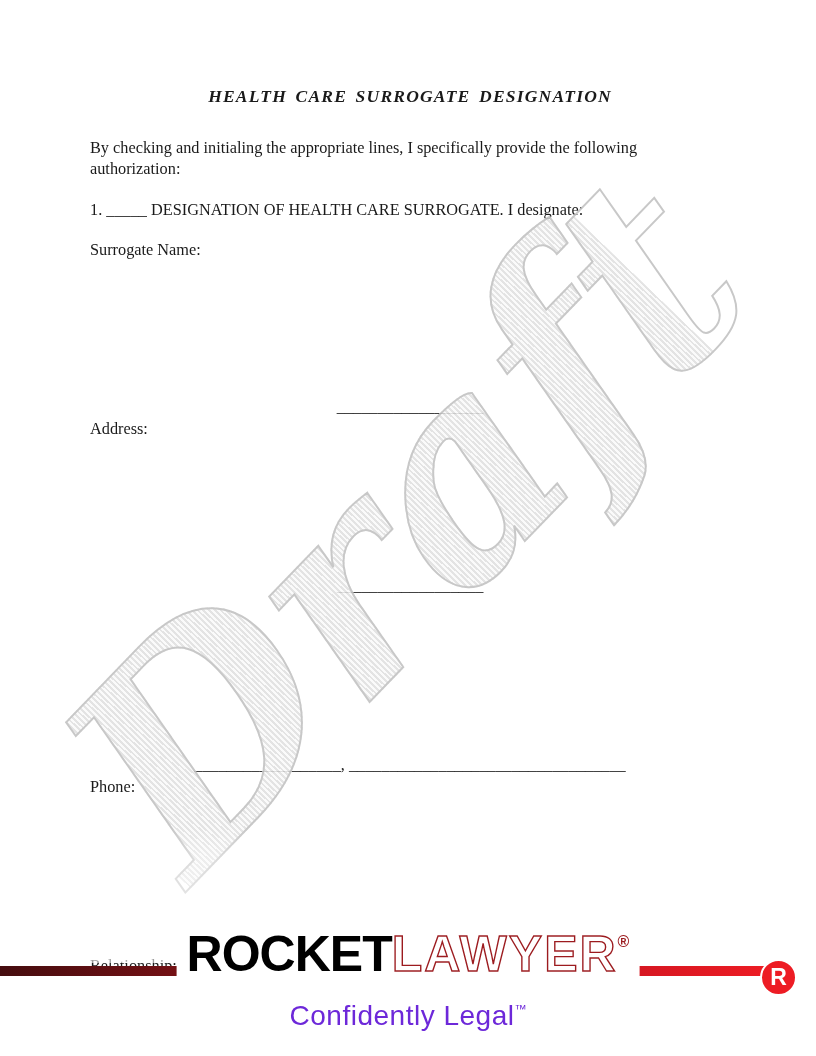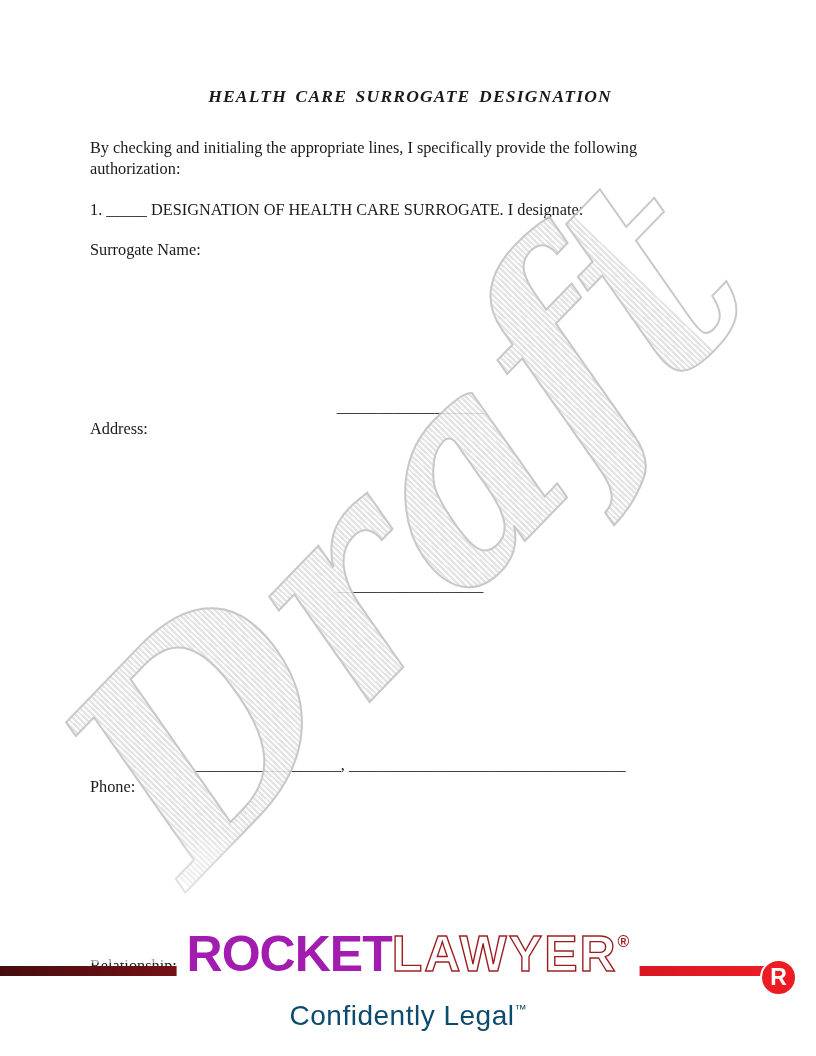--- a/index.html
+++ b/index.html
@@ -93,21 +93,21 @@
     background: #ffffff;
     padding: 2px 10px;
     white-space: nowrap;
     font-family: "Liberation Sans", sans-serif;
     font-size: 50px;
     line-height: 48px;
   }
   .logo-bold {
     font-weight: 800;
     letter-spacing: -1px;
-    color: #a21caf;
+    color: #000000;
   }
   .logo-thin {
     font-weight: 700;
     letter-spacing: 2px;
     color: transparent;
     -webkit-text-stroke: 1.4px #9c1b1f;
   }
   .logo-reg {
     font-size: 16px;
     color: #9c1b1f;
@@ -146,21 +146,21 @@
   .tagline {
     position: absolute;
     top: 994px;
     left: 0;
     width: 816px;
     z-index: 10;
     text-align: center;
     font-family: "Liberation Sans", sans-serif;
     font-size: 28px;
     line-height: 30px;
-    color: #0c4a6e;
+    color: #6d28d9;
     letter-spacing: 0.5px;
   }
   .tm { font-size: 12px; vertical-align: 12px; letter-spacing: 0; }
 </style>
 </head>
 <body>
 
 <div class="page">
   <div class="content">
 

